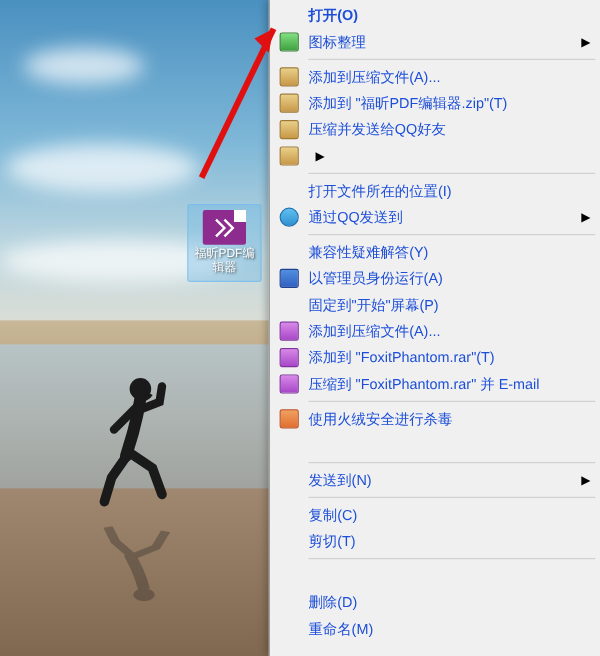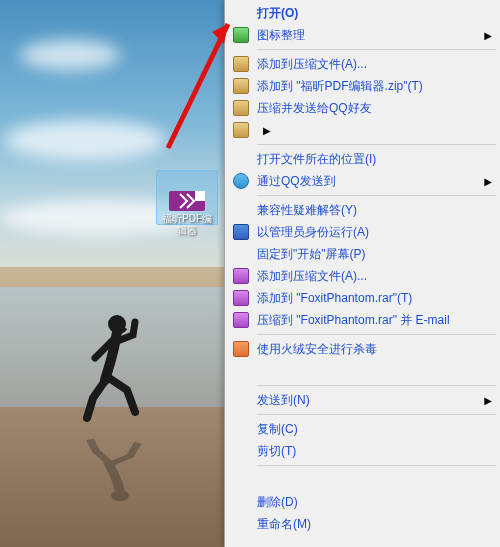--- a/index.html
+++ b/index.html
@@ -51,28 +51,28 @@
       width: 80px;
       height: 80px;
       transform: scaleY(-0.6);
       opacity: 0.3;
     }
     .desktop-icon {
       position: absolute;
       left: 156px;
       top: 170px;
       width: 62px;
-      height: 55px;
+      height: 65px;
       background: rgba(100,180,230,0.35);
       border: 1px solid rgba(120,190,240,0.8);
       border-radius: 2px;
       display: flex;
       flex-direction: column;
       align-items: center;
-      padding: 20px 2px;
+      padding: 4px 2px;
     }
     .icon-img {
       width: 36px;
       height: 36px;
       background: #8E2B8E;
       border-radius: 2px;
       position: relative;
       display: flex;
       align-items: center;
       justify-content: center;

